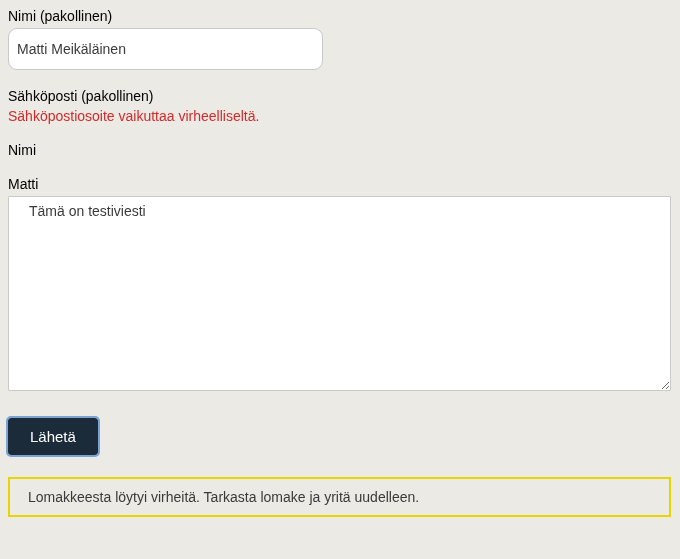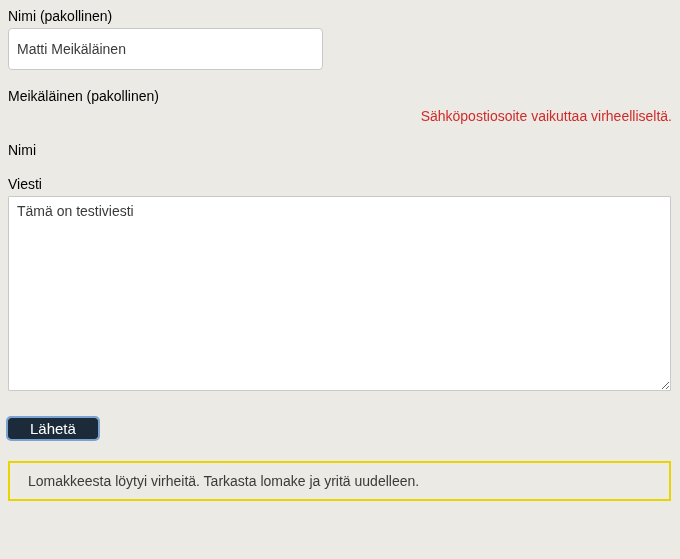--- a/index.html
+++ b/index.html
@@ -26,45 +26,44 @@
     }
     .text-input {
       width: 315px;
       height: 24px;
       padding: 20px 8px;
       border: 1px solid #c9c9c9;
       background: #fff;
       font-size: 14px;
       font-family: inherit;
       color: #3a3a3a;
-      border-radius: 4px;
+      border-radius: 9px;
     }
     .error-text {
       color: #d02b2b;
       font-size: 14px;
       margin-top: 4px;
-      text-align: right;
     }
     .textarea-input {
       width: 663px;
       height: 195px;
-      padding: 6px 8px;
+      padding: 6px 20px;
       border: 1px solid #c9c9c9;
       background: #fff;
       font-size: 14px;
       font-family: inherit;
       color: #3a3a3a;
       resize: both;
       border-radius: 1px;
     }
     .submit-button {
       background: #1b2b3a;
       color: #fff;
       border: none;
-      padding: 2px 22px;
+      padding: 10px 22px;
       font-size: 15px;
       cursor: pointer;
       border-radius: 3px;
       outline: 2px solid #7aa3d4;
       outline-offset: 0px;
       margin-top: 6px;
       margin-bottom: 22px;
     }
     .form-error-box {
       border: 2px solid #e8d400;
@@ -79,30 +78,30 @@
 <body>
 
 
 
 <div class="field">
   <label class="field-label">Nimi (pakollinen)</label>
   <input type="text" class="text-input" value="Matti Meikäläinen" style="">
 </div>
 
 <div class="field">
-  <label class="field-label">Meikäläinen (pakollinen)</label>
+  <label class="field-label">Sähköposti (pakollinen)</label>
   <div class="error-text">Sähköpostiosoite vaikuttaa virheelliseltä.</div>
 </div>
 
 <div class="field">
   <label class="field-label">Nimi</label>
 </div>
 
 <div class="field">
-  <label class="field-label">Viesti</label>
+  <label class="field-label">Matti</label>
   <textarea class="textarea-input" style="">Tämä on testiviesti</textarea>
 </div>
 
 <button class="submit-button">Lähetä</button>
 
 <div class="form-error-box">Lomakkeesta löytyi virheitä. Tarkasta lomake ja yritä uudelleen.</div>
 
 
 
 

